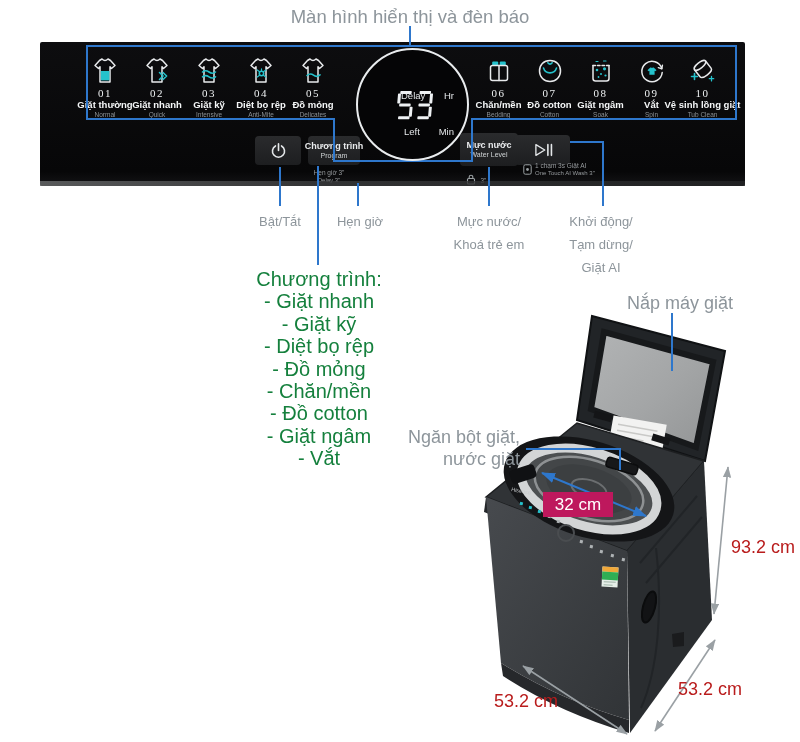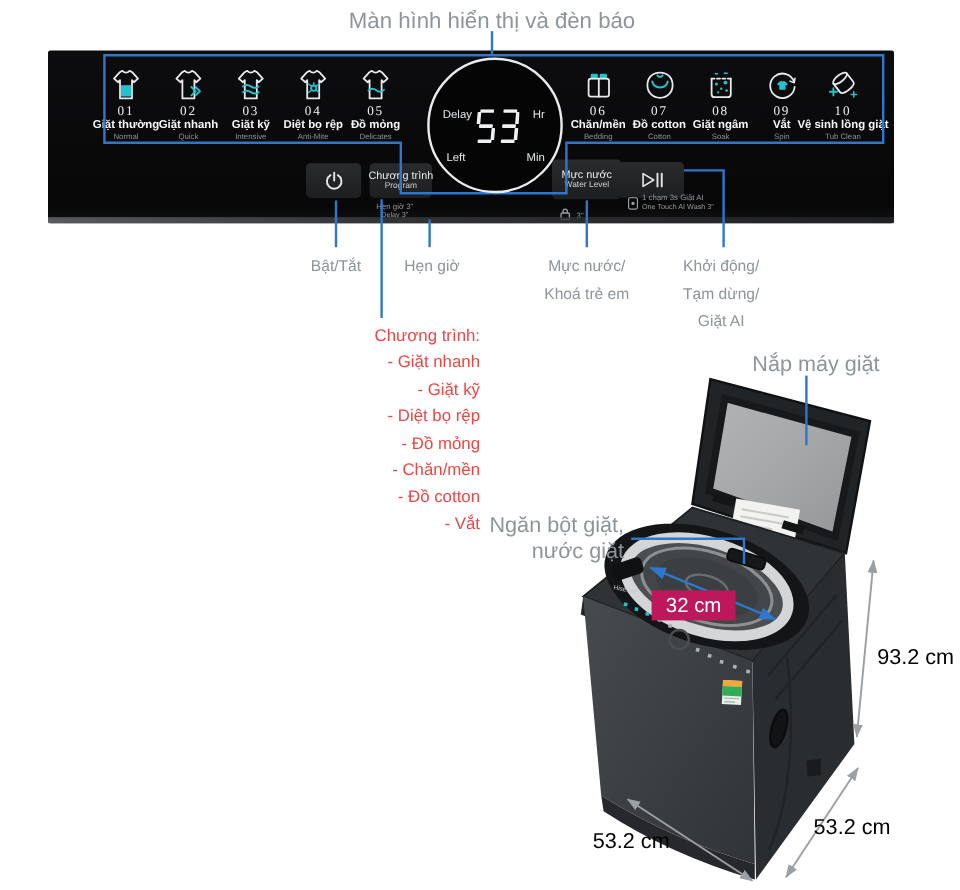--- a/index.html
+++ b/index.html
@@ -15,38 +15,38 @@
   .prog-row{position:absolute;top:14px;display:flex;}
   .prog{width:52px;display:flex;flex-direction:column;align-items:center;text-align:center;}
   .prog-row.right .prog{width:51px;}
   .prog svg{width:30px;height:30px;margin-bottom:1px;}
   .p-num{font-family:Liberation Serif, serif;font-size:11px;letter-spacing:1.5px;
          color:#eef1f2;line-height:12px;}
   .p-name{font-size:9.5px;font-weight:bold;color:#f5f7f8;white-space:nowrap;line-height:12px;}
   .p-sub{font-size:6.5px;color:#8d9296;white-space:nowrap;line-height:8px;}
   .circle{position:absolute;left:316px;top:6px;width:113px;height:113px;border-radius:50%;
           border:2.5px solid #e9ecee;background:#050506;box-sizing:border-box;z-index:2;}
-  .disp-lab{position:absolute;font-size:9.5px;color:#e4e7e9;}
+  .disp-lab{position:absolute;font-size:9.5px;color:#e4e7e9;margin-left:32px;}
   .seg{position:absolute;left:37px;top:41px;}
   .btn{position:absolute;background:linear-gradient(#2a2b2d,#1d1e20);border-radius:4px;
        display:flex;flex-direction:column;align-items:center;justify-content:center;
        color:#e8eaec;box-sizing:border-box;}
-  .btn .l1{font-size:9px;font-weight:normal;line-height:11px;white-space:nowrap;}
+  .btn .l1{font-size:9px;font-weight:bold;line-height:11px;white-space:nowrap;}
   .btn .l2{font-size:7px;color:#cfd3d5;line-height:8px;white-space:nowrap;}
   .note{position:absolute;text-align:center;color:#979b9e;}
   .note .n1{font-size:6.5px;line-height:8px;white-space:nowrap;}
   .note .n2{font-size:6px;line-height:7px;white-space:nowrap;}
   .ai-note{display:flex;gap:3px;align-items:center;text-align:left;}
   
   .co{position:absolute;color:#8d959b;font-size:13px;text-align:center;line-height:23px;}
-  .plist{position:absolute;left:238px;top:268px;width:162px;text-align:right;
-         color:#ef4444;font-size:14px;line-height:22.4px;}
+  .plist{position:absolute;left:238px;top:268px;width:162px;text-align:center;
+         color:#15803d;font-size:20px;line-height:22.4px;}
   .badge{position:absolute;left:543px;top:492px;width:70px;height:25px;background:#be185d;
          color:#fff;font-size:17px;display:flex;align-items:center;justify-content:center;}
-  .dim{position:absolute;color:#000000;font-size:18px;white-space:nowrap;}
+  .dim{position:absolute;color:#b91c1c;font-size:18px;white-space:nowrap;}
   .mlabel{position:absolute;color:#8d959b;font-size:18px;line-height:22px;}
   svg.overlay{position:absolute;left:0;top:0;pointer-events:none;}
   .ic{stroke:#e8eaec;fill:none;stroke-width:1.5;stroke-linejoin:round;stroke-linecap:round;}
   .cy{stroke:#25c2cc;fill:none;stroke-width:1.6;stroke-linejoin:round;stroke-linecap:round;}
   .cyf{fill:#25c2cc;stroke:none;}
 </style>
 </head>
 <body>
 
 <div class="page">
@@ -350,20 +350,21 @@
   </div>
 
   <div class="plist">
     <div>Chương trình:</div>
     <div>- Giặt nhanh</div>
     <div>- Giặt kỹ</div>
     <div>- Diệt bọ rệp</div>
     <div>- Đồ mỏng</div>
     <div>- Chăn/mền</div>
     <div>- Đồ cotton</div>
+    <div>- Giặt ngâm</div>
     <div>- Vắt</div>
   </div>
 
   <div class="mlabel" style="left:620px;top:292px;width:120px;text-align:center;">Nắp máy giặt</div>
   <div class="mlabel" style="left:396px;top:426px;width:124px;text-align:right;">
     <div>Ngăn bột giặt,</div>
     <div>nước giặt</div>
   </div>
   <div class="badge">32 cm</div>
   <div class="dim" style="left:731px;top:537px;">93.2 cm</div>

